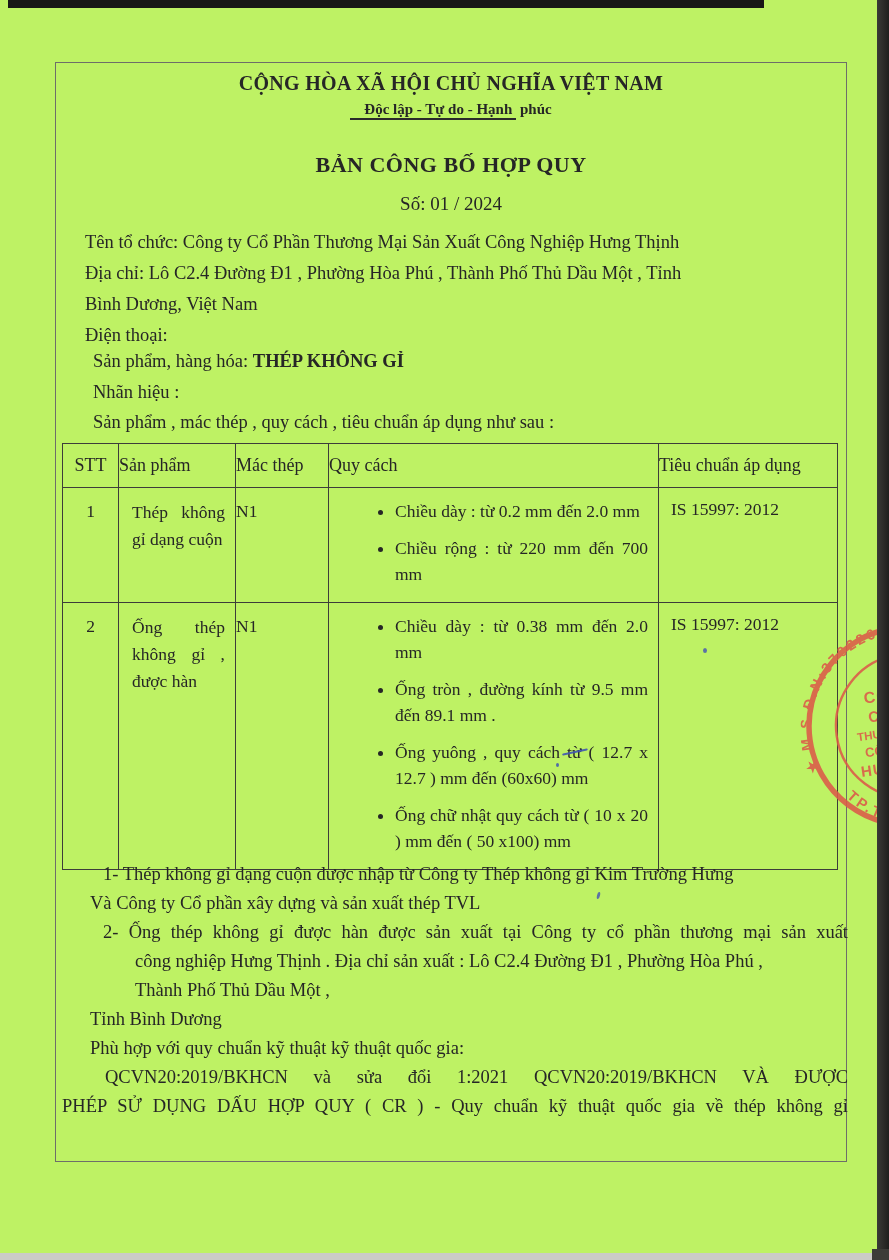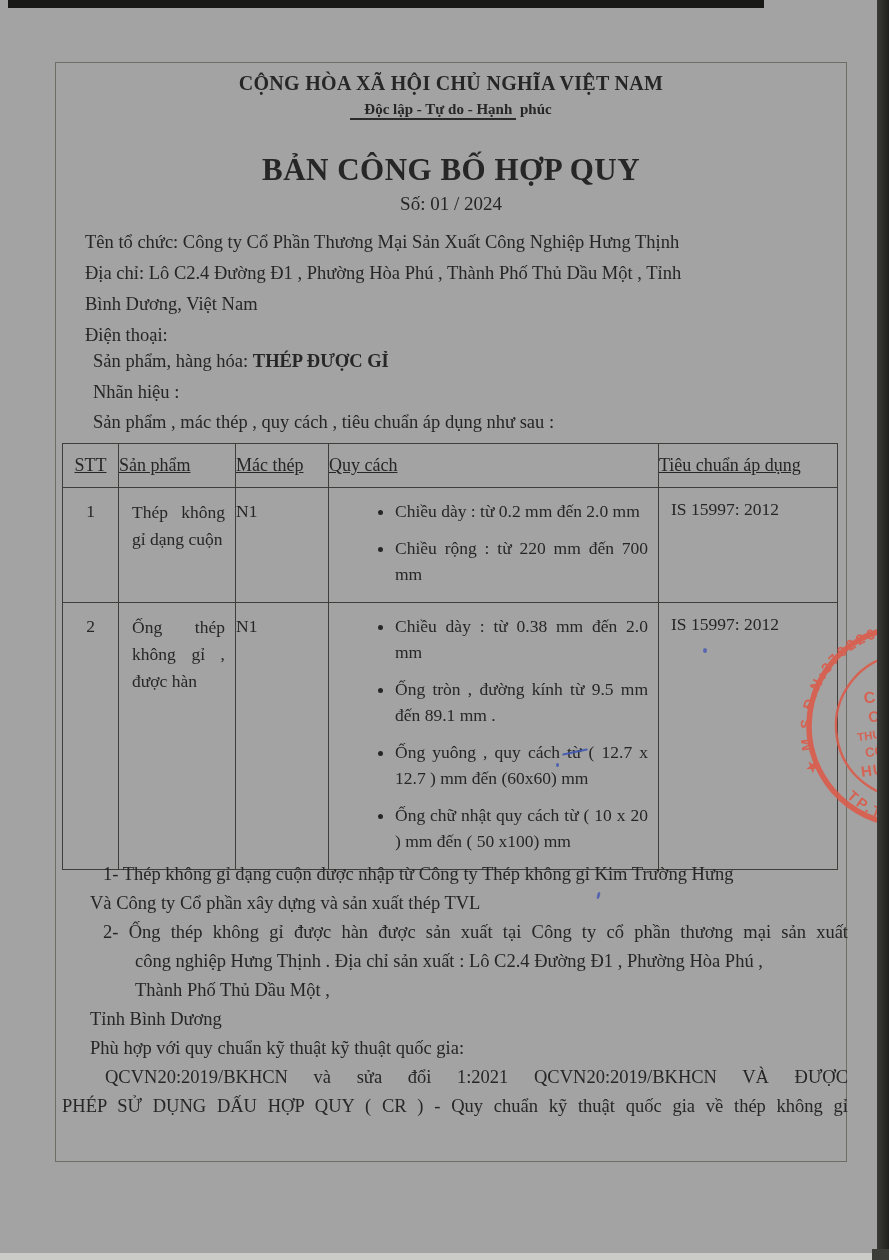--- a/index.html
+++ b/index.html
@@ -2,55 +2,55 @@
 <html><head>
 <meta charset="utf-8">
 <style>
   * { margin: 0; padding: 0; box-sizing: border-box; }
   html, body { background: #e8e8e6; }
   .scan-page {
     position: relative;
     width: 889px;
     height: 1260px;
     margin: 0 auto;
-    background: #a3a3a3;
+    background: #bef264;
     overflow: hidden;
     font-family: "Liberation Serif", "DejaVu Serif", serif;
     color: #262626;
   }
   
   .scan-bar-top    { position: absolute; left: 8px; top: 0; width: 756px; height: 8px; background: #181816; }
   .scan-band-right { position: absolute; right: 0; top: 0; width: 12px; height: 1256px;
                      background: linear-gradient(to left, #1f1f1d, #3a3a36); z-index: 30; }
   .scan-strip-bottom { position: absolute; left: 0; bottom: 0; width: 100%; height: 7px; background: #cbcbc7; z-index: 31; }
   .scan-corner-sq  { position: absolute; right: 0; bottom: 0; width: 17px; height: 11px; background: #3c3c38; z-index: 32; }
 
   .border-box {
     position: absolute; left: 55px; top: 62px; width: 792px; height: 1100px;
     border: 1.6px solid #6e6e69;
   }
 
   .c-line { position: absolute; left: 55px; width: 792px; text-align: center; }
   .h-national { top: 72px; font-size: 20px; font-weight: bold; letter-spacing: .3px; }
   .h-motto    { top: 101px; font-size: 15px; font-weight: bold; }
   .h-motto .u { border-bottom: 2px solid #2a2a2a; padding: 0 4px 1px 14px; }
-  .h-title    { top: 152px; font-size: 31px; font-weight: bold; letter-spacing: .5px; }
+  .h-title    { top: 152px; font-size: 22px; font-weight: bold; letter-spacing: .5px; }
   .h-number   { top: 193px; font-size: 19px; }
 
   .org-block { position: absolute; left: 85px; top: 227px; width: 748px; font-size: 18.5px; line-height: 31px; }
   .prod-block { position: absolute; left: 93px; top: 346px; width: 740px; font-size: 18.5px; line-height: 30.5px; }
   .b { font-weight: bold; }
 
   table.spec {
     position: absolute; left: 62px; top: 443px; width: 775px;
     border-collapse: collapse; table-layout: fixed;
     font-size: 17.5px;
   }
   table.spec th, table.spec td { border: 1.7px solid #3d3d3a; vertical-align: top; font-weight: normal; }
-  table.spec thead th { vertical-align: middle; text-align: left; padding: 2px 4px 2px 0; height: 44px; font-size: 18px; text-decoration: underline; }
+  table.spec thead th { vertical-align: middle; text-align: left; padding: 2px 4px 2px 0; height: 44px; font-size: 18px; }
   table.spec thead th.c { text-align: center; padding-left: 4px; }
   td.cell-stt { text-align: center; padding-top: 13px; }
   td.cell-name { padding: 11px 10px 0 13px; text-align: justify; line-height: 27px; }
   td.cell-grade { text-align: left; padding-top: 13px; }
   td.cell-std  { padding: 11px 6px 0 12px; }
   td.cell-spec-list { padding: 10px 6px 4px 0; }
   td.cell-spec-list ul { margin: 0 0 0 66px; padding: 0; }
   td.cell-spec-list li { margin: 0 0 10px 0; padding-right: 4px; text-align: justify; line-height: 26.5px; }
 
   .notes { position: absolute; left: 62px; top: 860px; width: 786px; font-size: 18.5px; line-height: 29px; }
@@ -89,21 +89,21 @@
 
   <div class="org-block">
     <div>Tên tổ chức: Công ty Cổ Phần Thương Mại Sản Xuất Công Nghiệp Hưng Thịnh</div>
     <div>Địa chỉ: Lô C2.4 Đường Đ1 , Phường Hòa Phú , Thành Phố Thủ Dầu Một , Tỉnh</div>
     <div>Bình Dương, Việt Nam</div>
     <div>Điện thoại:</div>
   </div>
 
   <div class="prod-block">
     <div>
-      <span>Sản phẩm, hàng hóa: </span><span class="b">THÉP ĐƯỢC GỈ</span>
+      <span>Sản phẩm, hàng hóa: </span><span class="b">THÉP KHÔNG GỈ</span>
     </div>
     <div>Nhãn hiệu :</div>
     <div>Sản phẩm , mác thép , quy cách , tiêu chuẩn áp dụng như sau :</div>
   </div>
 
   <table class="spec">
     <colgroup>
       <col style="width:56px">
         <col style="width:117px">
         <col style="width:93px">

